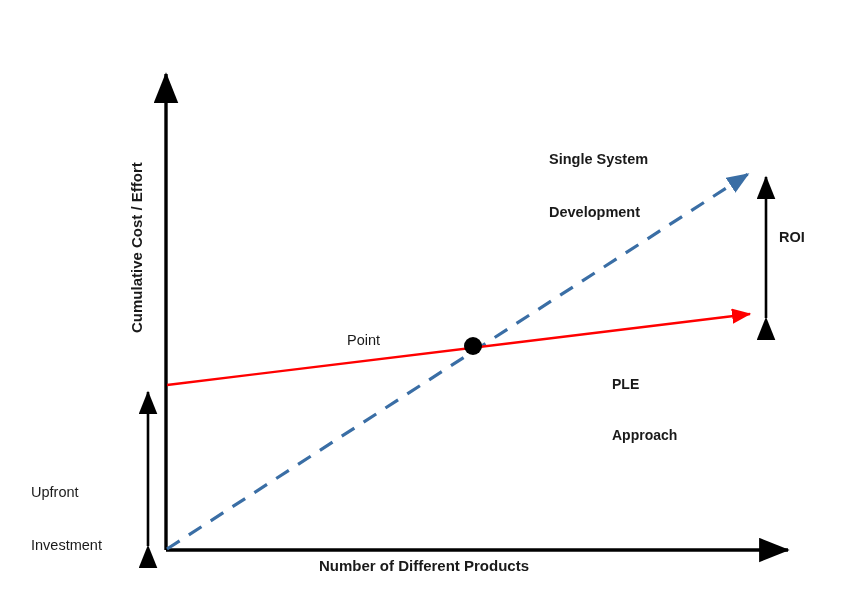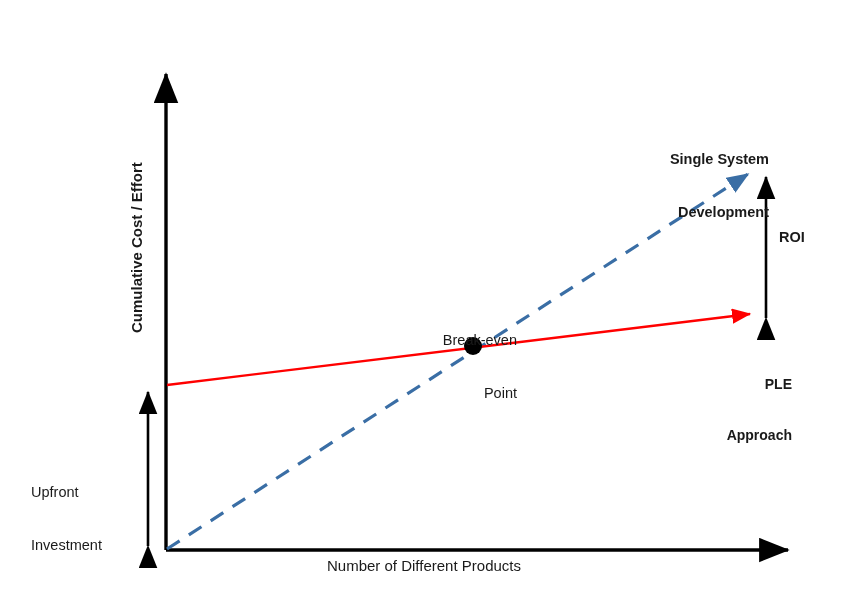--- a/index.html
+++ b/index.html
@@ -34,26 +34,26 @@
   .axis-title-y {
     font-size: 15px;
     font-weight: bold;
     color: #1a1a1a;
     transform-origin: 0 0;
     transform: rotate(-90deg);
     white-space: nowrap;
   }
   .axis-title-x {
     font-size: 15px;
-    font-weight: normal;
+    font-weight: bold;
     color: #1a1a1a;
     white-space: nowrap;
   }
   .ann-center {
-    text-align: right;
+    text-align: left;
   }
   .ann-left {
     text-align: left;
   }
 </style>
 </head>
 <body>
 
 <div id="page">
 
@@ -98,21 +98,20 @@
   </div>
 
   <div class="lbl ann-left" style="left:779px; top:229px; font-size:14.5px;font-weight:bold;">ROI</div>
 
   <div class="lbl lbl-bold ann-center" style="left:702px; top:342px; width:180px; font-size:14px; transform:translateX(-50%);">
     <div>PLE</div>
     <div>Approach</div>
   </div>
 
   <div class="lbl ann-center" style="left:432px; top:297px; width:170px; font-size:14.5px; transform:translateX(-50%);">
-    <div>Break-even</div>
     <div>Point</div>
   </div>
 
   <div class="lbl ann-left" style="left:31px; top:449px; width:120px; font-size:14.5px;">
     <div>Upfront</div>
     <div>Investment</div>
   </div>
 
 </div>
 

